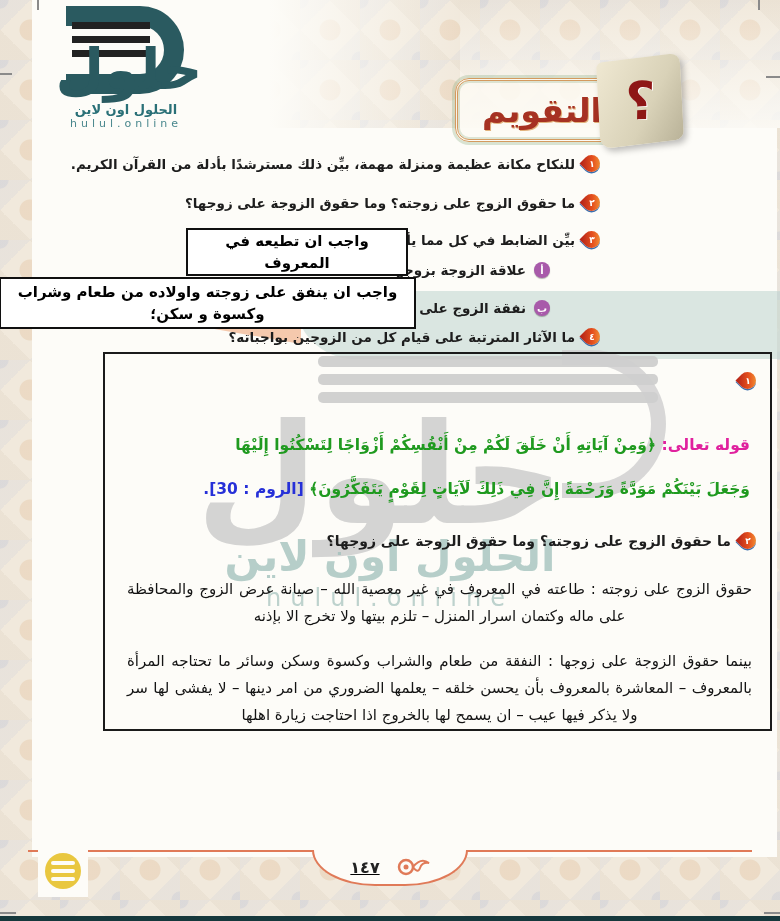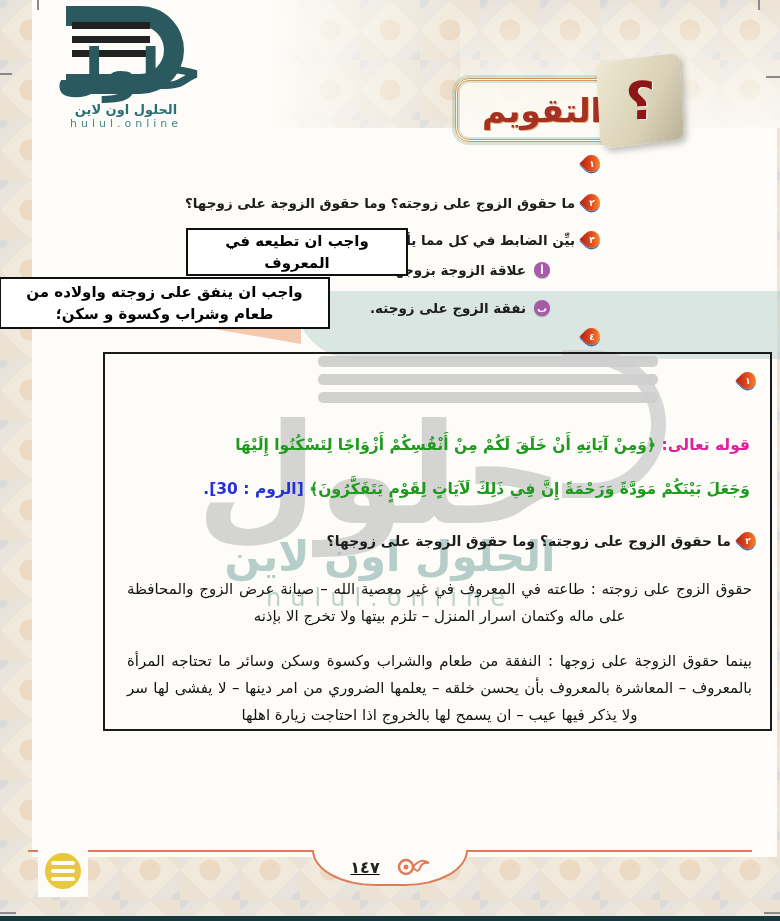--- a/index.html
+++ b/index.html
@@ -140,20 +140,21 @@
   <div class="wm wm-bar" style="top:392px;"></div>
   <div class="wm wm-curve"></div>
   <div class="wm wm-brand">حلول</div>
   <div class="wm wm-l1">الحلول اون لاين</div>
   <div class="wm wm-l2">hulul.online</div>
 
   <div class="qrow" style="right:180px;top:155px;">
     <span class="flame">
         <b>١</b>
       </span>
+    <span>للنكاح مكانة عظيمة ومنزلة مهمة، بيِّن ذلك مسترشدًا بأدلة من القرآن الكريم.</span>
   </div>
   <div class="qrow" style="right:180px;top:194px;">
     <span class="flame">
         <b>٢</b>
       </span>
     <span>ما حقوق الزوج على زوجته؟ وما حقوق الزوجة على زوجها؟</span>
   </div>
   <div class="qrow" style="right:180px;top:231px;">
     <span class="flame">
         <b>٣</b>
@@ -169,26 +170,27 @@
   <div class="subrow" style="right:230px;top:300px;">
     <span class="letter-dot">
         <span>ب</span>
       </span>
     <span>نفقة الزوج على زوجته.</span>
   </div>
   <div class="qrow" style="right:180px;top:328px;">
     <span class="flame">
         <b>٤</b>
       </span>
+    <span>ما الآثار المترتبة على قيام كل من الزوجين بواجباته؟</span>
   </div>
 
   <div class="ansbox" style="left:186px;top:228px;width:222px;height:48px;">
     <span>واجب ان تطيعه في المعروف</span>
   </div>
-  <div class="ansbox" style="left:-1px;top:277px;width:331px;height:52px;">
+  <div class="ansbox" style="left:-1px;top:277px;width:417px;height:52px;">
     <span>واجب ان ينفق على زوجته واولاده من طعام وشراب وكسوة و سكن؛</span>
   </div>
 
   <div class="panel">
     <div class="prow" style="top:18px;">
       <span class="flame">
           <b>١</b>
         </span>
     </div>
     <div class="verse" style="top:82px;">

